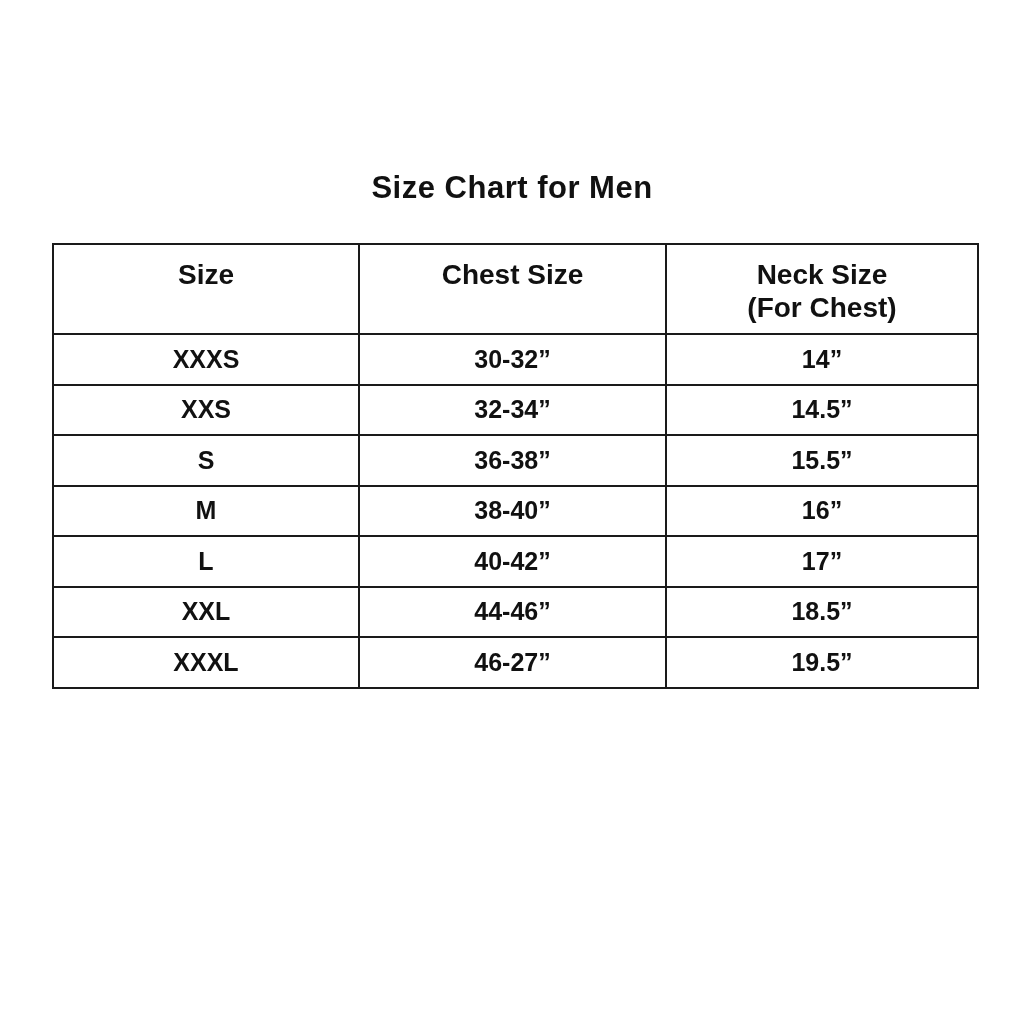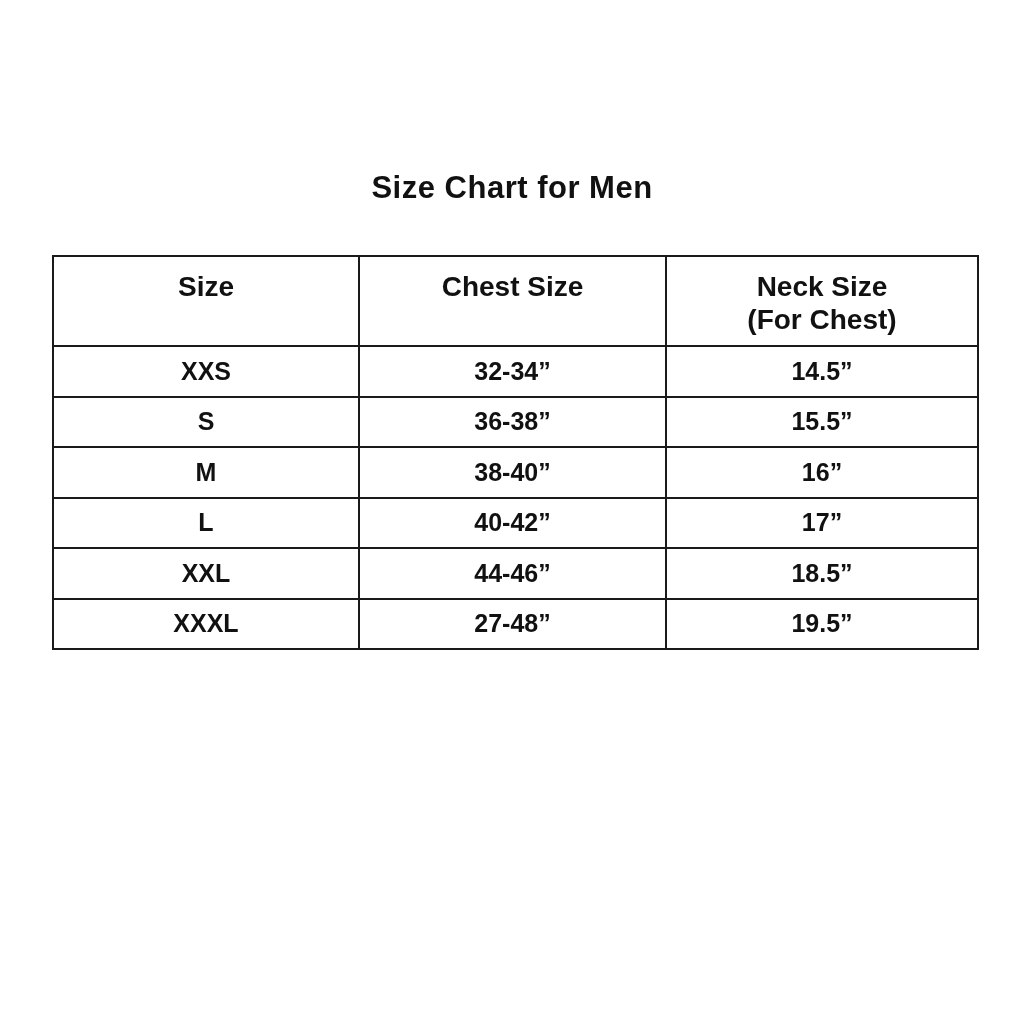--- a/index.html
+++ b/index.html
@@ -21,21 +21,21 @@
     top: 170px; left: 0;
     width: 100%;
     text-align: center;
     font-size: 31px;
     font-weight: bold;
     letter-spacing: 0.5px;
     color: #111111;
   }
   table.size-chart {
     position: absolute;
-    top: 255px; left: 52px;
+    top: 243px; left: 52px;
     width: 925px;
     border-collapse: collapse;
     table-layout: fixed;
   }
   table.size-chart th,
   table.size-chart td {
     border: 2px solid #1a1a1a;
     text-align: center;
     font-weight: bold;
     background: #ffffff;
@@ -79,20 +79,25 @@
           <span class="hdr-line">Chest Size</span>
         </th>
         <th>
           <span class="hdr-line">Neck Size</span>
           <span class="hdr-line">(For Chest)</span>
         </th>
       </tr>
     </thead>
     <tbody>
       <tr>
+        <td>XXXS</td>
+        <td>30-32”</td>
+        <td>14”</td>
+      </tr>
+      <tr>
         <td>XXS</td>
         <td>32-34”</td>
         <td>14.5”</td>
       </tr>
       <tr>
         <td>S</td>
         <td>36-38”</td>
         <td>15.5”</td>
       </tr>
       <tr>
@@ -105,19 +110,19 @@
         <td>40-42”</td>
         <td>17”</td>
       </tr>
       <tr>
         <td>XXL</td>
         <td>44-46”</td>
         <td>18.5”</td>
       </tr>
       <tr>
         <td>XXXL</td>
-        <td>27-48”</td>
+        <td>46-27”</td>
         <td>19.5”</td>
       </tr>
     </tbody>
   </table>
 
 </div>
 
 </body></html>

